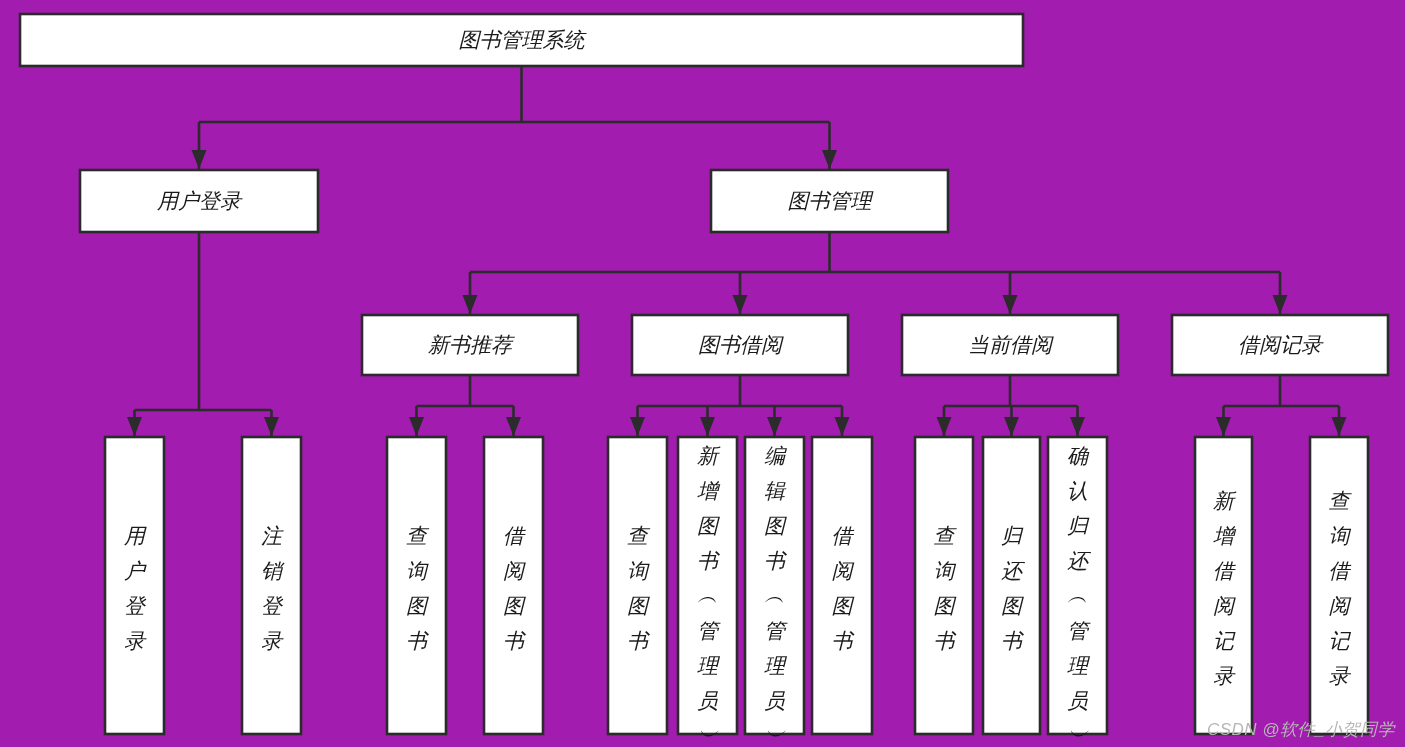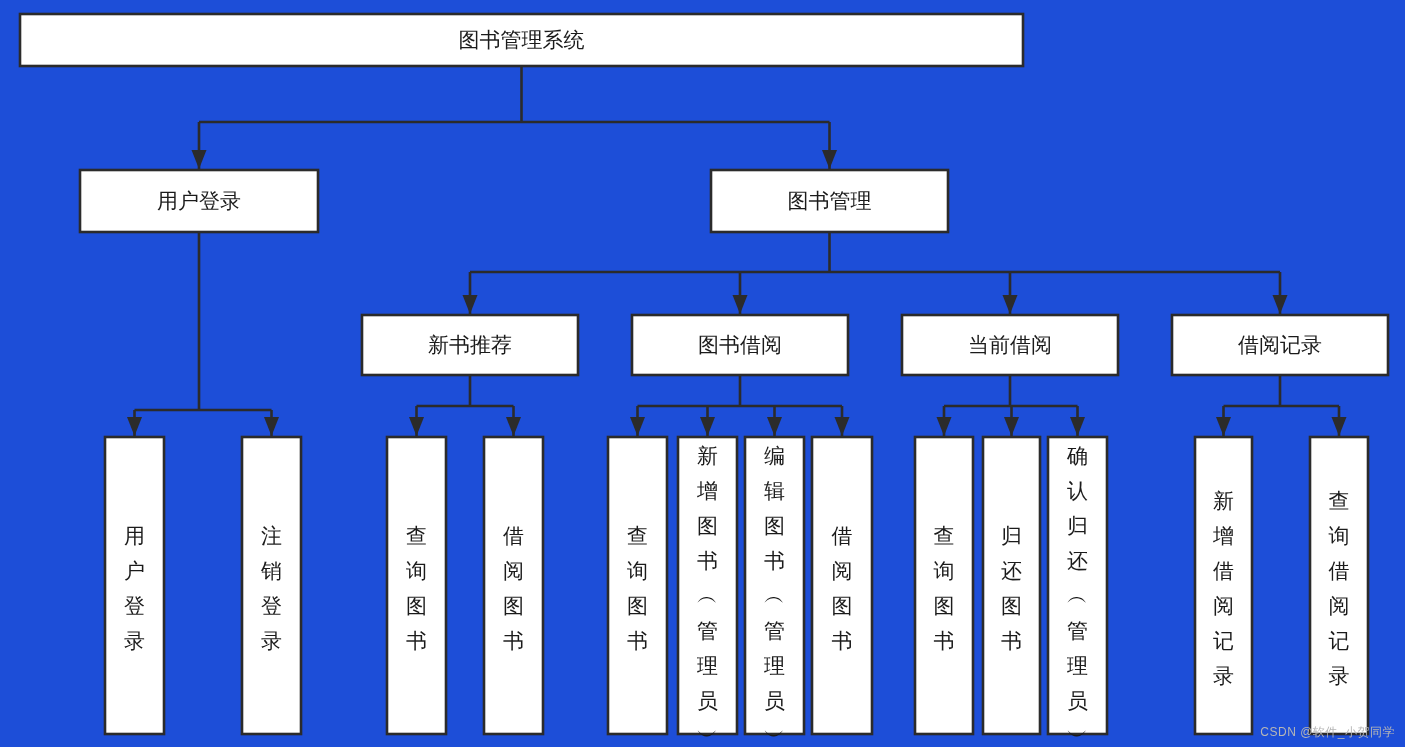--- a/index.html
+++ b/index.html
@@ -10,21 +10,22 @@
   body {
     width: 1405px;
     height: 747px;
     font-family: "Liberation Sans", sans-serif;
     overflow: hidden;
   }
   #diagram-root {
     position: relative;
     width: 1405px;
     height: 747px;
-    background: #1d4ed8;
+    background: #a21caf;
+    font-style: italic;
   }
   svg.diagram-canvas {
     position: absolute;
     left: 0;
     top: 0;
     width: 1405px;
     height: 747px;
   }
   .node-box {
     fill: #ffffff;
@@ -51,21 +52,21 @@
   }
   .arrow-head {
     fill: #2b2b2b;
     stroke: none;
   }
   .watermark {
     position: absolute;
     right: 10px;
     bottom: 6px;
     font-family: "Liberation Sans", sans-serif;
-    font-size: 12px;
+    font-size: 17px;
     color: #b6b6b6;
     letter-spacing: 0.5px;
     white-space: nowrap;
     pointer-events: none;
   }
 </style>
 </head>
 <body>
 
 <div id="diagram-root">

